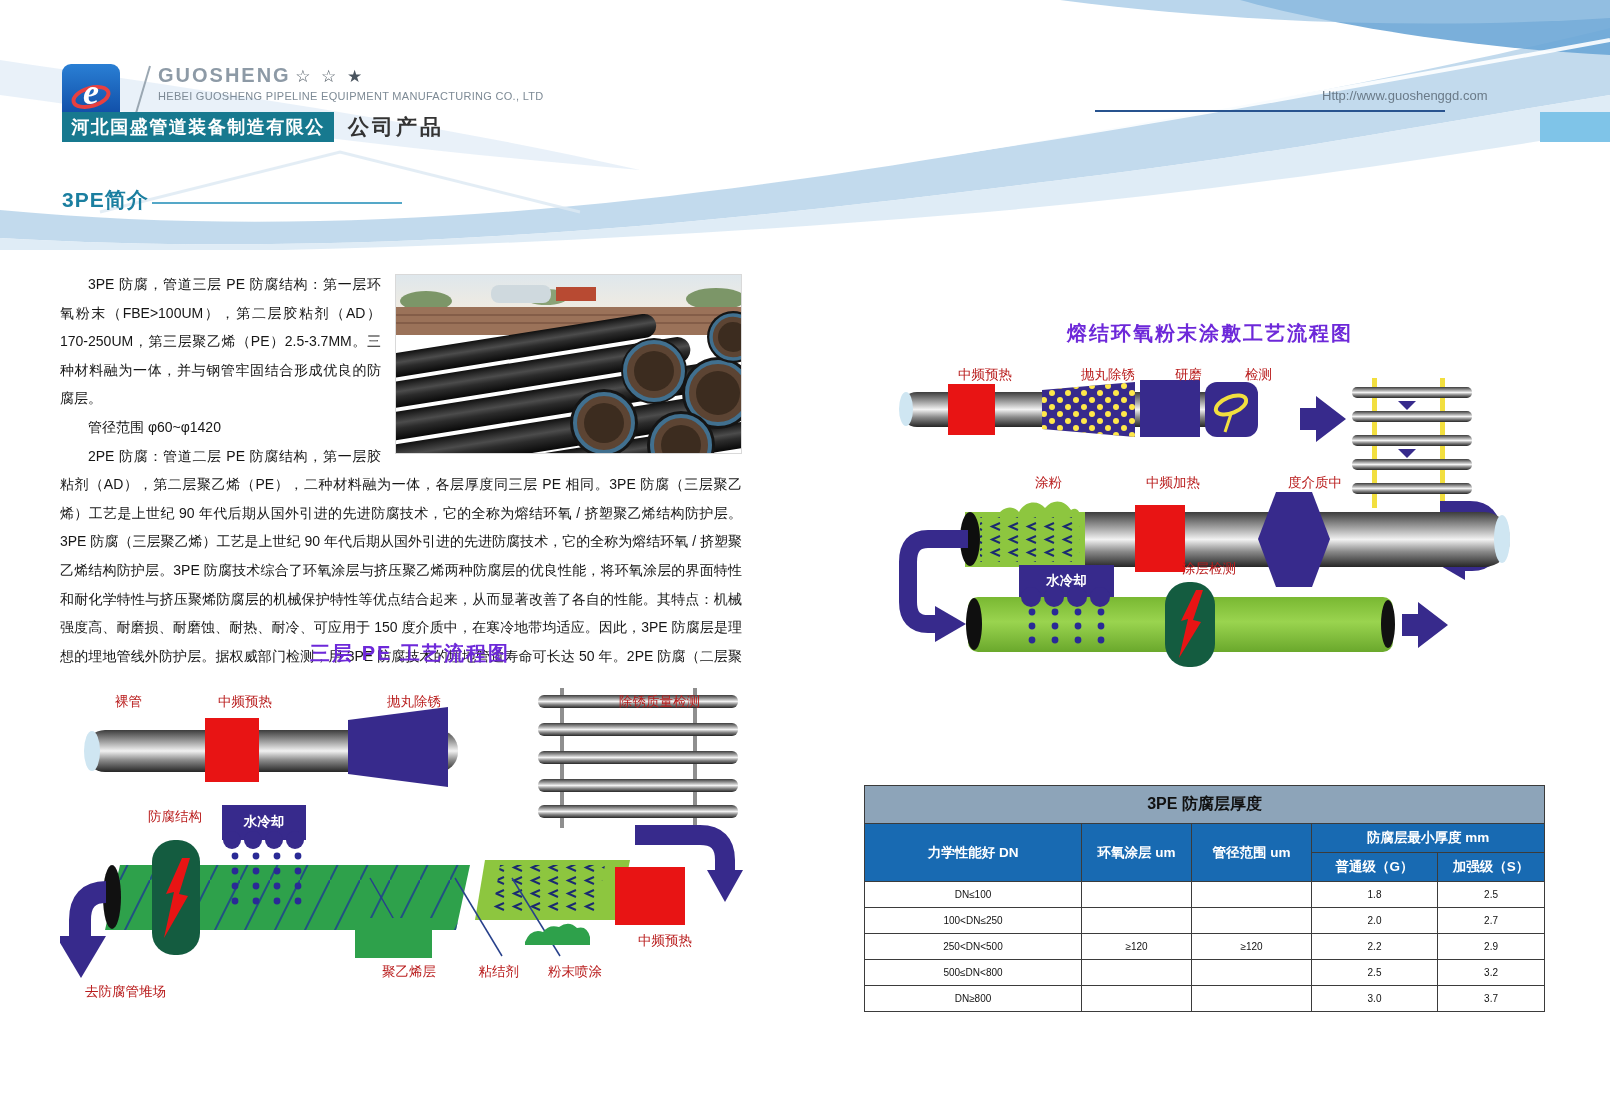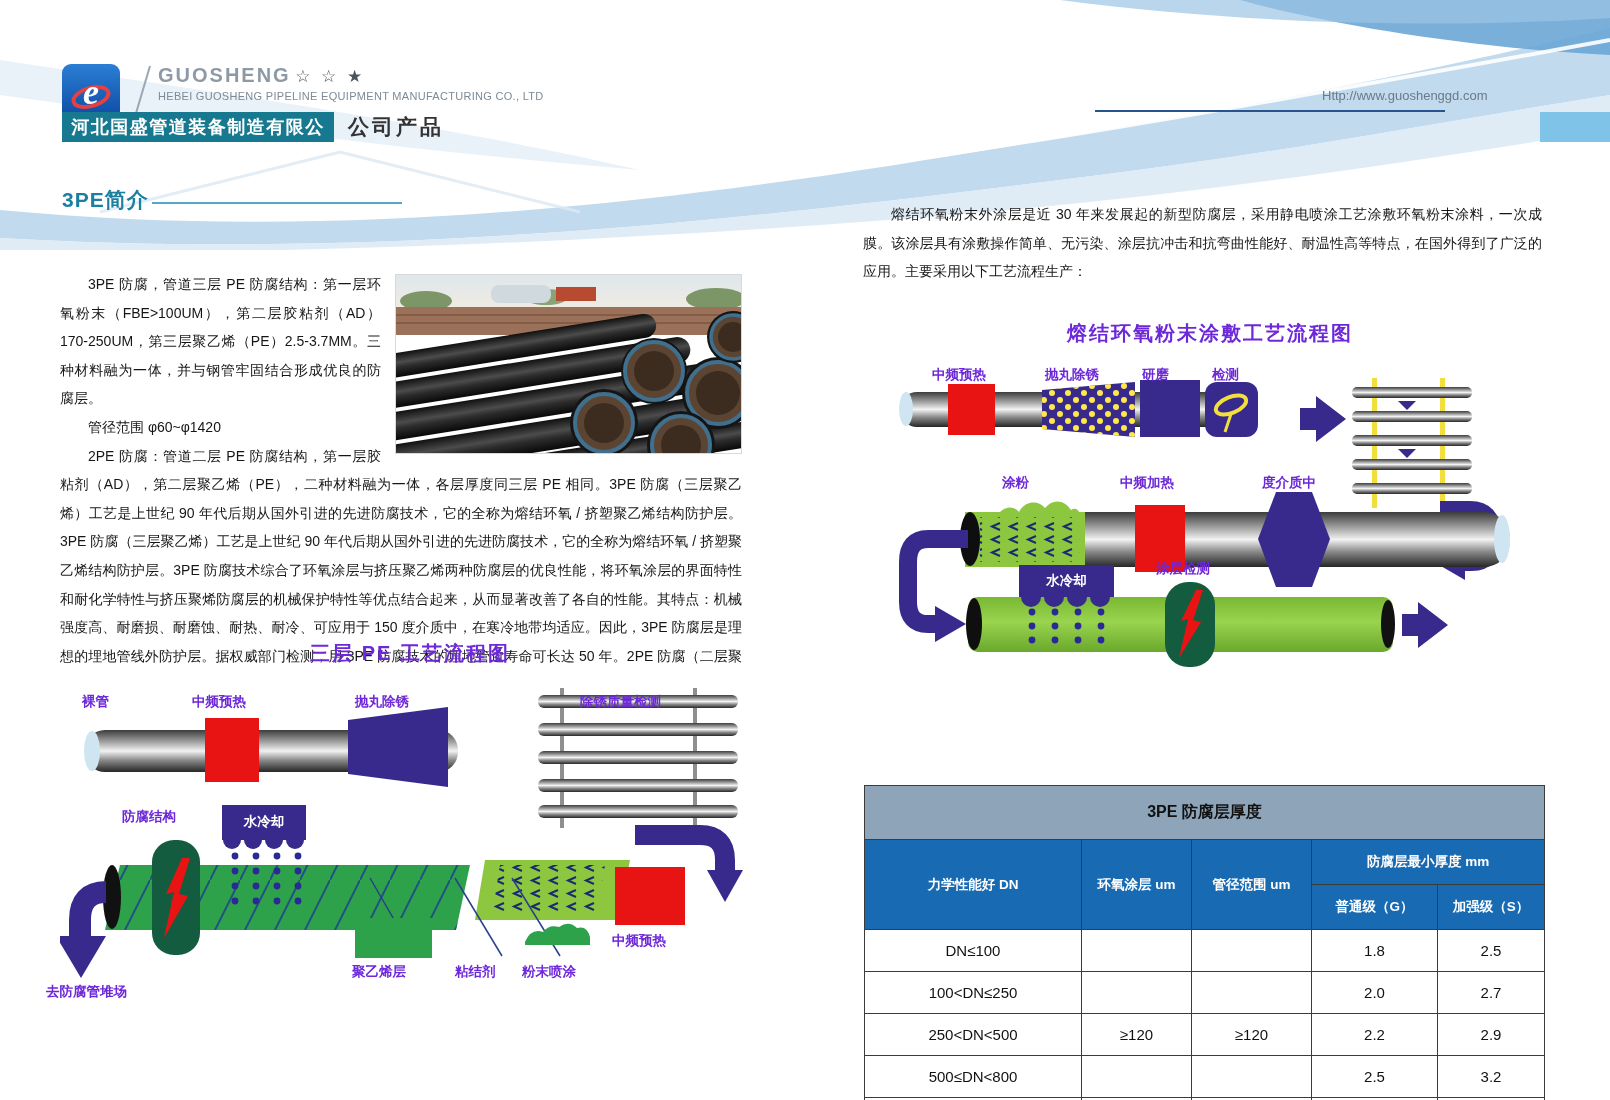--- a/index.html
+++ b/index.html
@@ -21,28 +21,28 @@
   .slogan-ext{background:#7fc4e8;}
   .thin-line{background:#28538f;height:2px;}
   
   .section-title{font-size:21px;font-weight:bold;color:#1b7fa0;letter-spacing:1px;}
   .title-rule{height:2px;background:#55a8c8;}
   .bodytext{font-size:14px;line-height:28.6px;text-align:justify;color:#161616;}
   .bodytext p{margin:0;text-indent:2em;}
   .photo-float{float:right;width:347px;height:180px;margin:4px 0 10px 14px;border:1px solid #d9d9d9;box-sizing:border-box;}
   
   .diagram-title{font-size:20px;font-weight:bold;color:#6d28d9;letter-spacing:2px;text-align:center;width:100%;}
-  .dlabel{position:absolute;font-size:13.5px;font-weight:700;color:#6d28d9;text-align:left;white-space:nowrap;}
+  .dlabel{position:absolute;font-size:13.5px;font-weight:400;color:#b91c1c;text-align:right;white-space:nowrap;}
   .dlabel-in{position:absolute;font-size:13.5px;font-weight:bold;color:#ffffff;text-align:center;white-space:nowrap;}
   
   table.spec{border-collapse:collapse;width:680px;table-layout:fixed;}
-  table.spec th,table.spec td{border:1px solid #3b3b3b;padding:8px;text-align:center;}
+  table.spec th,table.spec td{border:1px solid #3b3b3b;padding:0;text-align:center;}
   .t-title{background:#8da4b9;color:#111;font-size:16px;font-weight:bold;height:37px;}
   .t-head{background:#186ab2;color:#fff;font-size:13.5px;font-weight:bold;height:28px;}
-  .t-cell{background:#fff;font-size:15px;height:25px;color:#111;}
+  .t-cell{background:#fff;font-size:10px;height:25px;color:#111;}
 </style>
 </head>
 <body>
 
 <div class="page">
 
   <svg class="abs" style="left:0;top:0;" width="1610" height="250" viewBox="0 0 1610 250">
     <path d="M0,60 C200,90 420,120 640,170 C400,150 180,120 0,95 Z" fill="#e3eef7" opacity="0.8"></path>
     <path d="M0,210 C420,250 820,180 1160,120 C1360,85 1500,55 1610,28 L1610,95 C1450,120 1300,150 1100,175 C800,212 420,262 0,238 Z" fill="#b7d3ea" opacity="0.85"></path>
     <path d="M0,238 C420,262 800,212 1100,175 C1300,150 1450,120 1610,95 L1610,130 C1420,160 1200,195 950,215 C650,240 300,255 0,252 Z" fill="#d7e7f4" opacity="0.8"></path>
@@ -232,23 +232,20 @@
     <div class="dlabel" style="left:520px;top:53px;width:120px;">除锈质量检测</div>
     <div class="dlabel" style="left:62px;top:168px;width:80px;">防腐结构</div>
     <div class="dlabel-in" style="left:162px;top:173px;width:84px;">水冷却</div>
     <div class="dlabel" style="left:292px;top:323px;width:84px;">聚乙烯层</div>
     <div class="dlabel" style="left:395px;top:323px;width:64px;">粘结剂</div>
     <div class="dlabel" style="left:462px;top:323px;width:80px;">粉末喷涂</div>
     <div class="dlabel" style="left:552px;top:292px;width:80px;">中频预热</div>
     <div class="dlabel" style="left:-14px;top:343px;width:120px;">去防腐管堆场</div>
   </div>
 
-  <div class="abs bodytext" style="left:863px;top:200px;width:679px;height:92px;overflow:hidden;">
-    <p>熔结环氧粉末外涂层是近 30 年来发展起的新型防腐层，采用静电喷涂工艺涂敷环氧粉末涂料，一次成膜。该涂层具有涂敷操作简单、无污染、涂层抗冲击和抗弯曲性能好、耐温性高等特点，在国外得到了广泛的应用。主要采用以下工艺流程生产：</p>
-  </div>
 
   <div class="abs" style="left:880px;top:312px;width:660px;height:400px;">
     <div class="diagram-title" style="position:absolute;top:8px;">熔结环氧粉末涂敷工艺流程图</div>
     <svg style="position:absolute;left:0;top:0;" width="660" height="400" viewBox="0 0 660 400">
       <defs>
         <linearGradient id="pgR" x1="0" y1="0" x2="0" y2="1">
           <stop offset="0" stop-color="#3c3c3c"></stop>
             <stop offset="0.28" stop-color="#a0a0a0"></stop>
           <stop offset="0.5" stop-color="#f2f2f2"></stop>
             <stop offset="0.72" stop-color="#8a8a8a"></stop>

